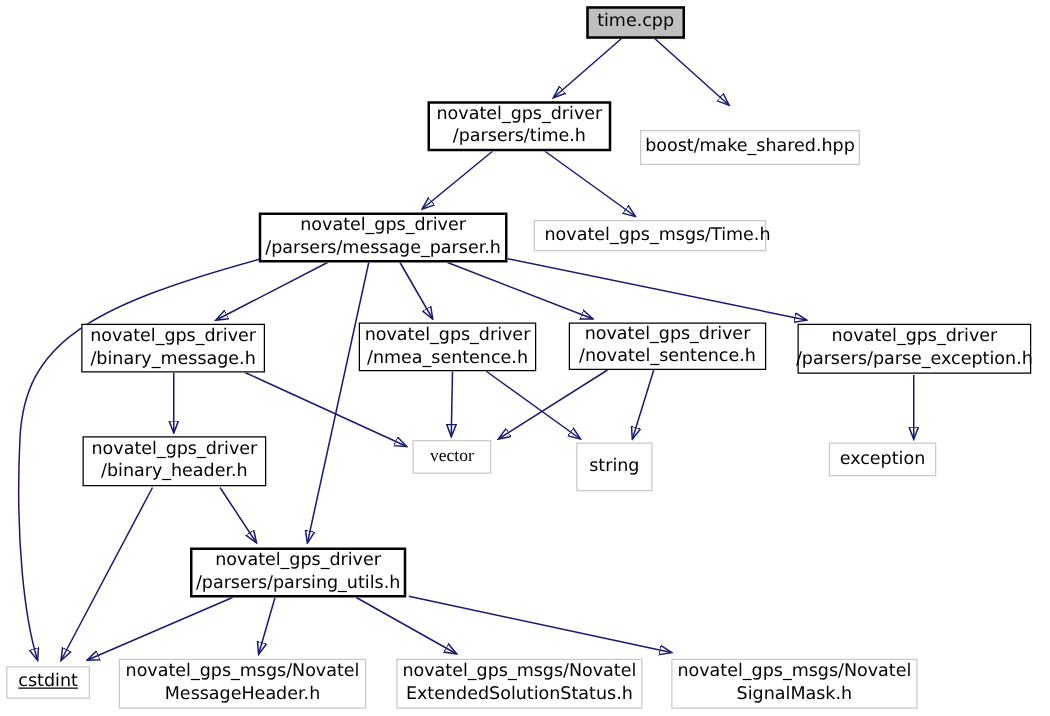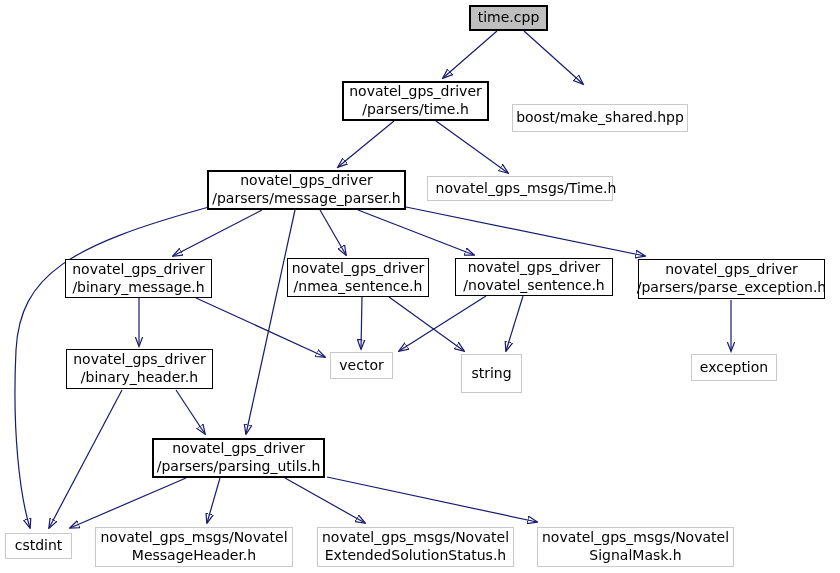--- a/index.html
+++ b/index.html
@@ -78,30 +78,30 @@
 
   <div class="node" style="left:455px; top:258px; width:158px; height:38px;">novatel_gps_driver
 /novatel_sentence.h</div>
 
   <div class="node" style="left:638px; top:259px; width:187px; height:40px;">novatel_gps_driver
 /parsers/parse_exception.h</div>
 
   <div class="node" style="left:66px; top:349px; width:147px; height:40px;">novatel_gps_driver
 /binary_header.h</div>
 
-  <div class="node external" style="left:330px; top:352px; width:63px; height:27px;">vector</div>
+  <div class="node external" style="left:330px; top:352px; width:63px; height:27px;font-family:Liberation Serif, serif;">vector</div>
 
   <div class="node external" style="left:461px; top:354px; width:61px; height:39px;">string</div>
 
-  <div class="node external" style="left:691px; top:354px; width:86px; height:27px;">exception</div>
+  <div class="node external" style="left:663px; top:354px; width:86px; height:27px;">exception</div>
 
   <div class="node bold" style="left:152px; top:438px; width:173px; height:40px;">novatel_gps_driver
 /parsers/parsing_utils.h</div>
 
-  <div class="node external" style="left:5px; top:533px; width:67px; height:26px;">cstdint</div>
+  <div class="node external" style="left:5px; top:533px; width:67px; height:26px;text-decoration:underline;">cstdint</div>
 
   <div class="node external" style="left:95px; top:527px; width:198px; height:40px;">novatel_gps_msgs/Novatel
 MessageHeader.h</div>
 
   <div class="node external" style="left:317px; top:527px; width:197px; height:40px;">novatel_gps_msgs/Novatel
 ExtendedSolutionStatus.h</div>
 
   <div class="node external" style="left:537px; top:527px; width:197px; height:40px;">novatel_gps_msgs/Novatel
 SignalMask.h</div>
 

